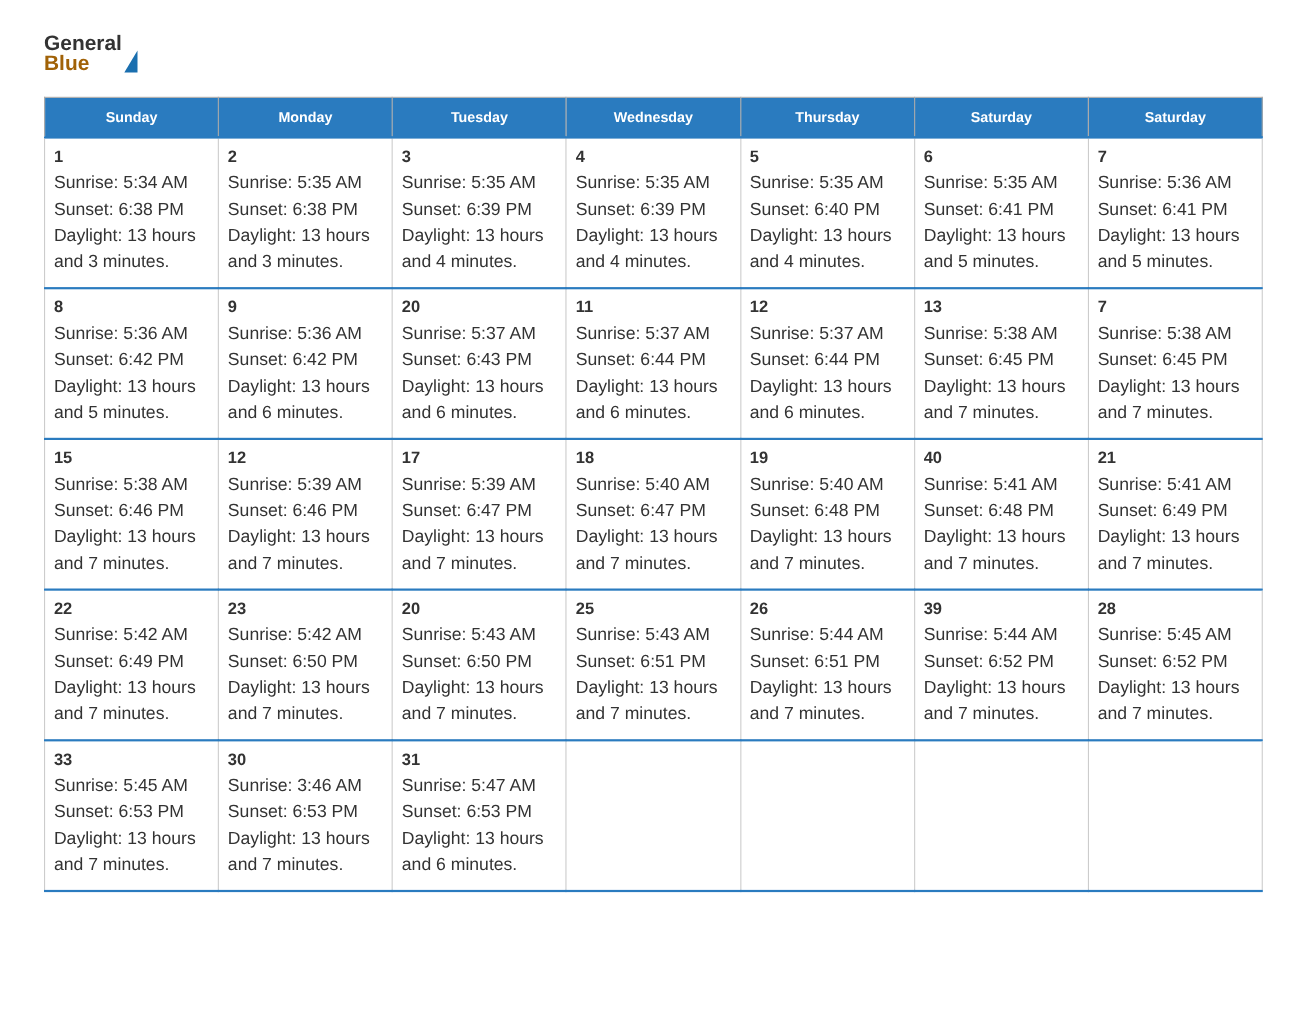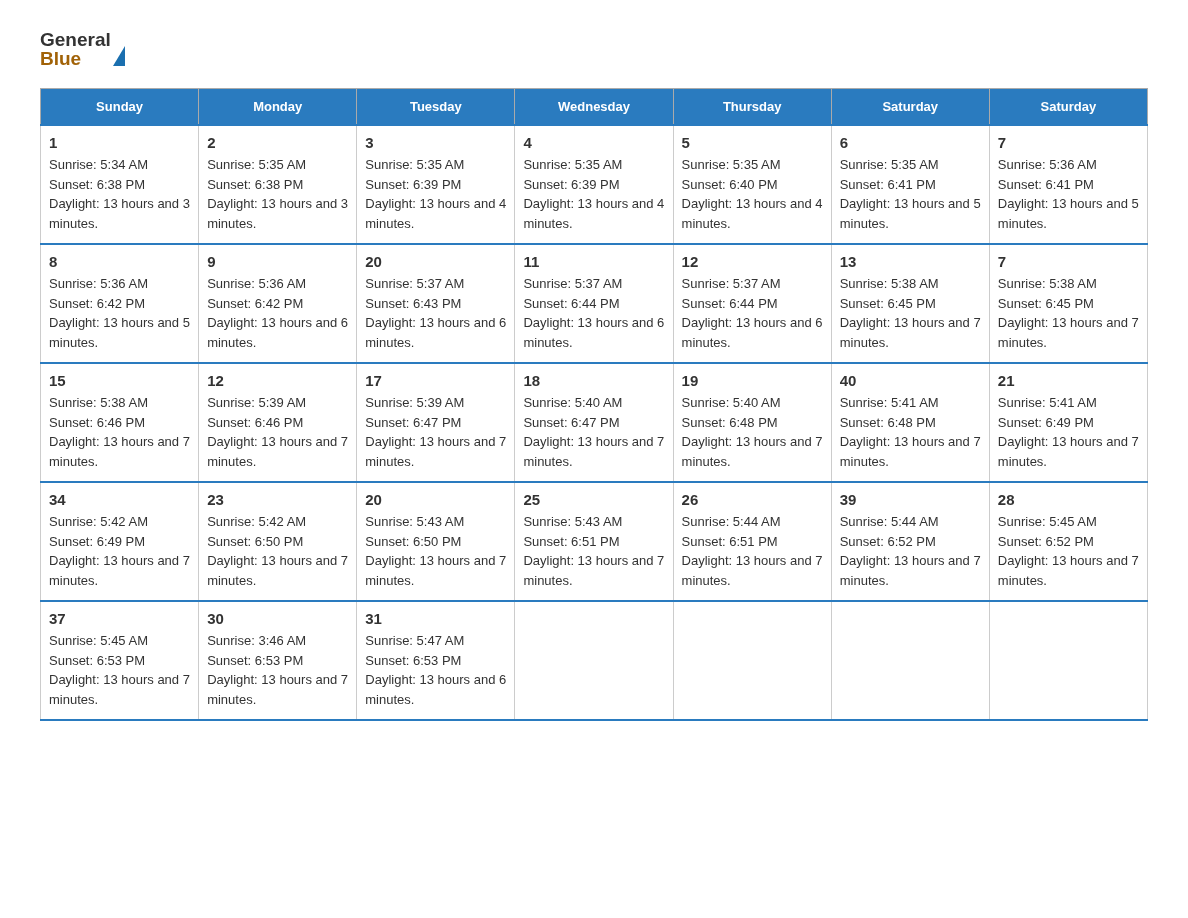--- a/index.html
+++ b/index.html
@@ -73,21 +73,21 @@
     .calendar tr {
       border-bottom: 2px solid #2a7bbf;
     }
     .day-number {
       font-size: 15px;
       font-weight: bold;
       margin-bottom: 4px;
       display: block;
     }
     .day-info {
-      font-size: 13px;
+      font-size: 16px;
       line-height: 1.5;
     }
     .empty-cell {
       background: #fff;
     }
   </style>
 </head>
 <body>
 
 <div class="header">
@@ -286,21 +286,21 @@
           <span class="day-number">21</span>
           <div class="day-info">
             <span>Sunrise: 5:41 AM</span><br>
             <span>Sunset: 6:49 PM</span><br>
             <span>Daylight: 13 hours and 7 minutes.</span>
           </div>
         </td>
       </tr>
       <tr>
         <td>
-          <span class="day-number">34</span>
+          <span class="day-number">22</span>
           <div class="day-info">
             <span>Sunrise: 5:42 AM</span><br>
             <span>Sunset: 6:49 PM</span><br>
             <span>Daylight: 13 hours and 7 minutes.</span>
           </div>
         </td>
         <td>
           <span class="day-number">23</span>
           <div class="day-info">
             <span>Sunrise: 5:42 AM</span><br>
@@ -344,21 +344,21 @@
           <span class="day-number">28</span>
           <div class="day-info">
             <span>Sunrise: 5:45 AM</span><br>
             <span>Sunset: 6:52 PM</span><br>
             <span>Daylight: 13 hours and 7 minutes.</span>
           </div>
         </td>
       </tr>
       <tr>
         <td>
-          <span class="day-number">37</span>
+          <span class="day-number">33</span>
           <div class="day-info">
             <span>Sunrise: 5:45 AM</span><br>
             <span>Sunset: 6:53 PM</span><br>
             <span>Daylight: 13 hours and 7 minutes.</span>
           </div>
         </td>
         <td>
           <span class="day-number">30</span>
           <div class="day-info">
             <span>Sunrise: 3:46 AM</span><br>

